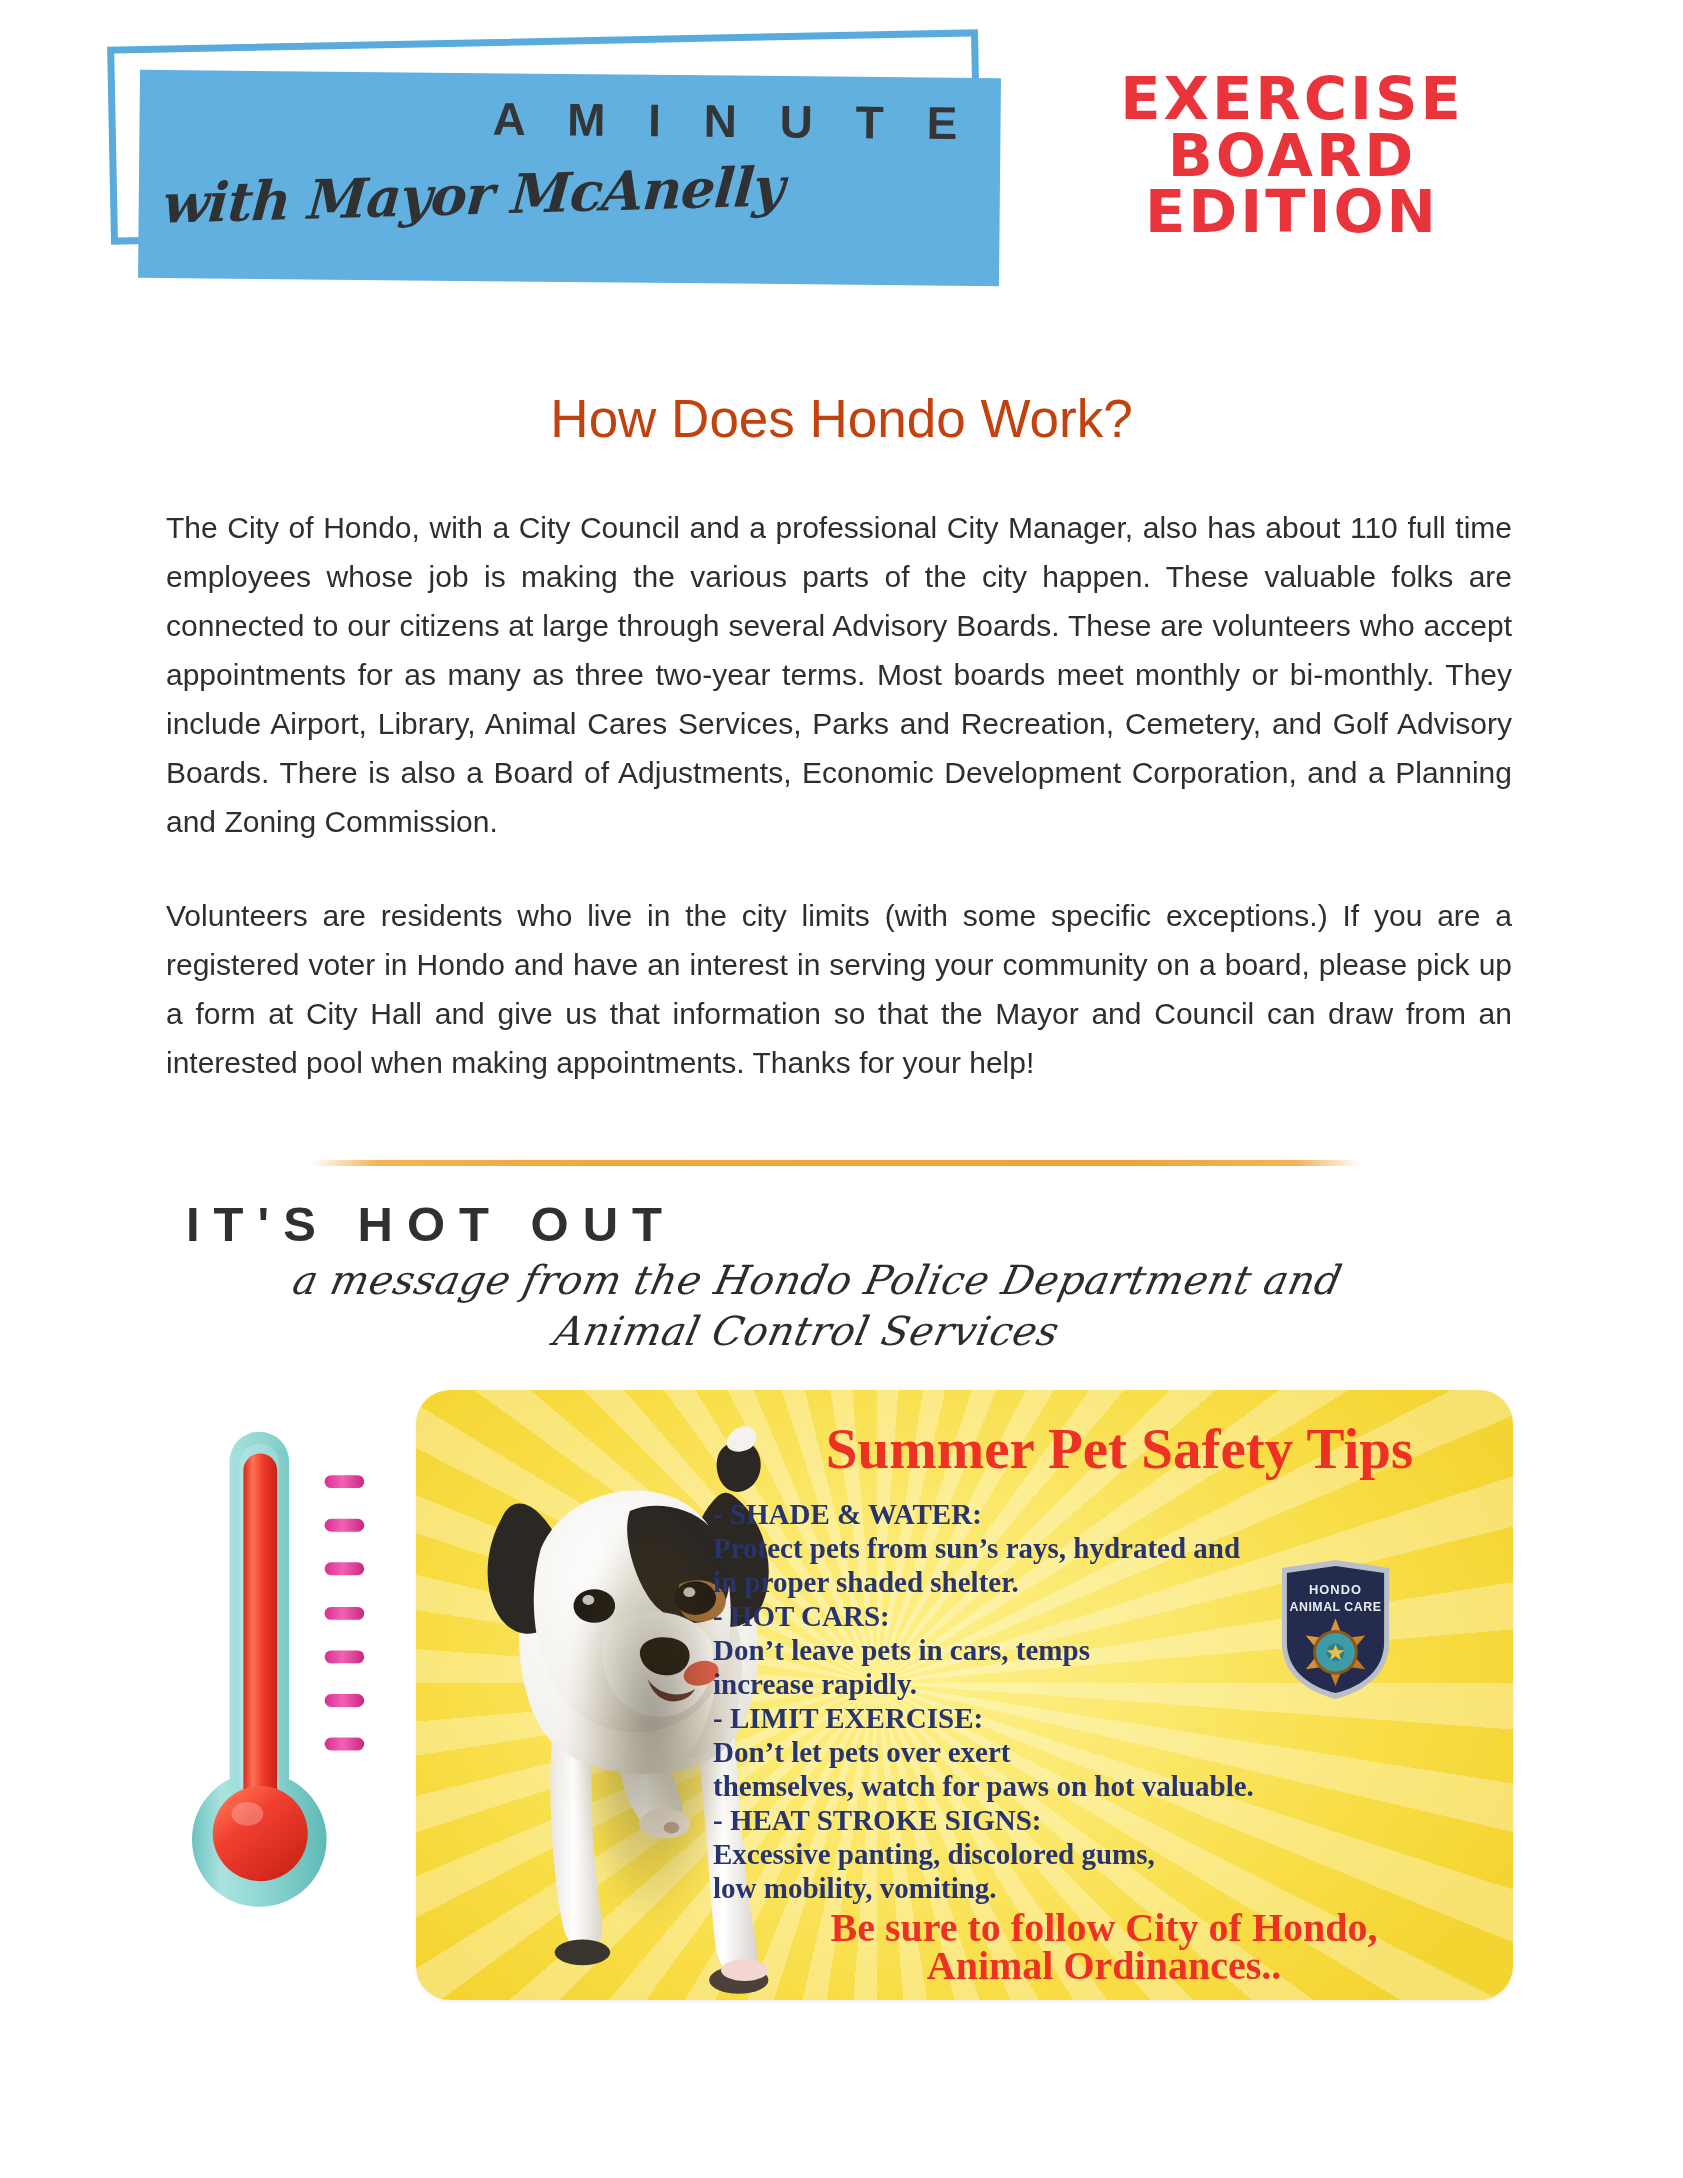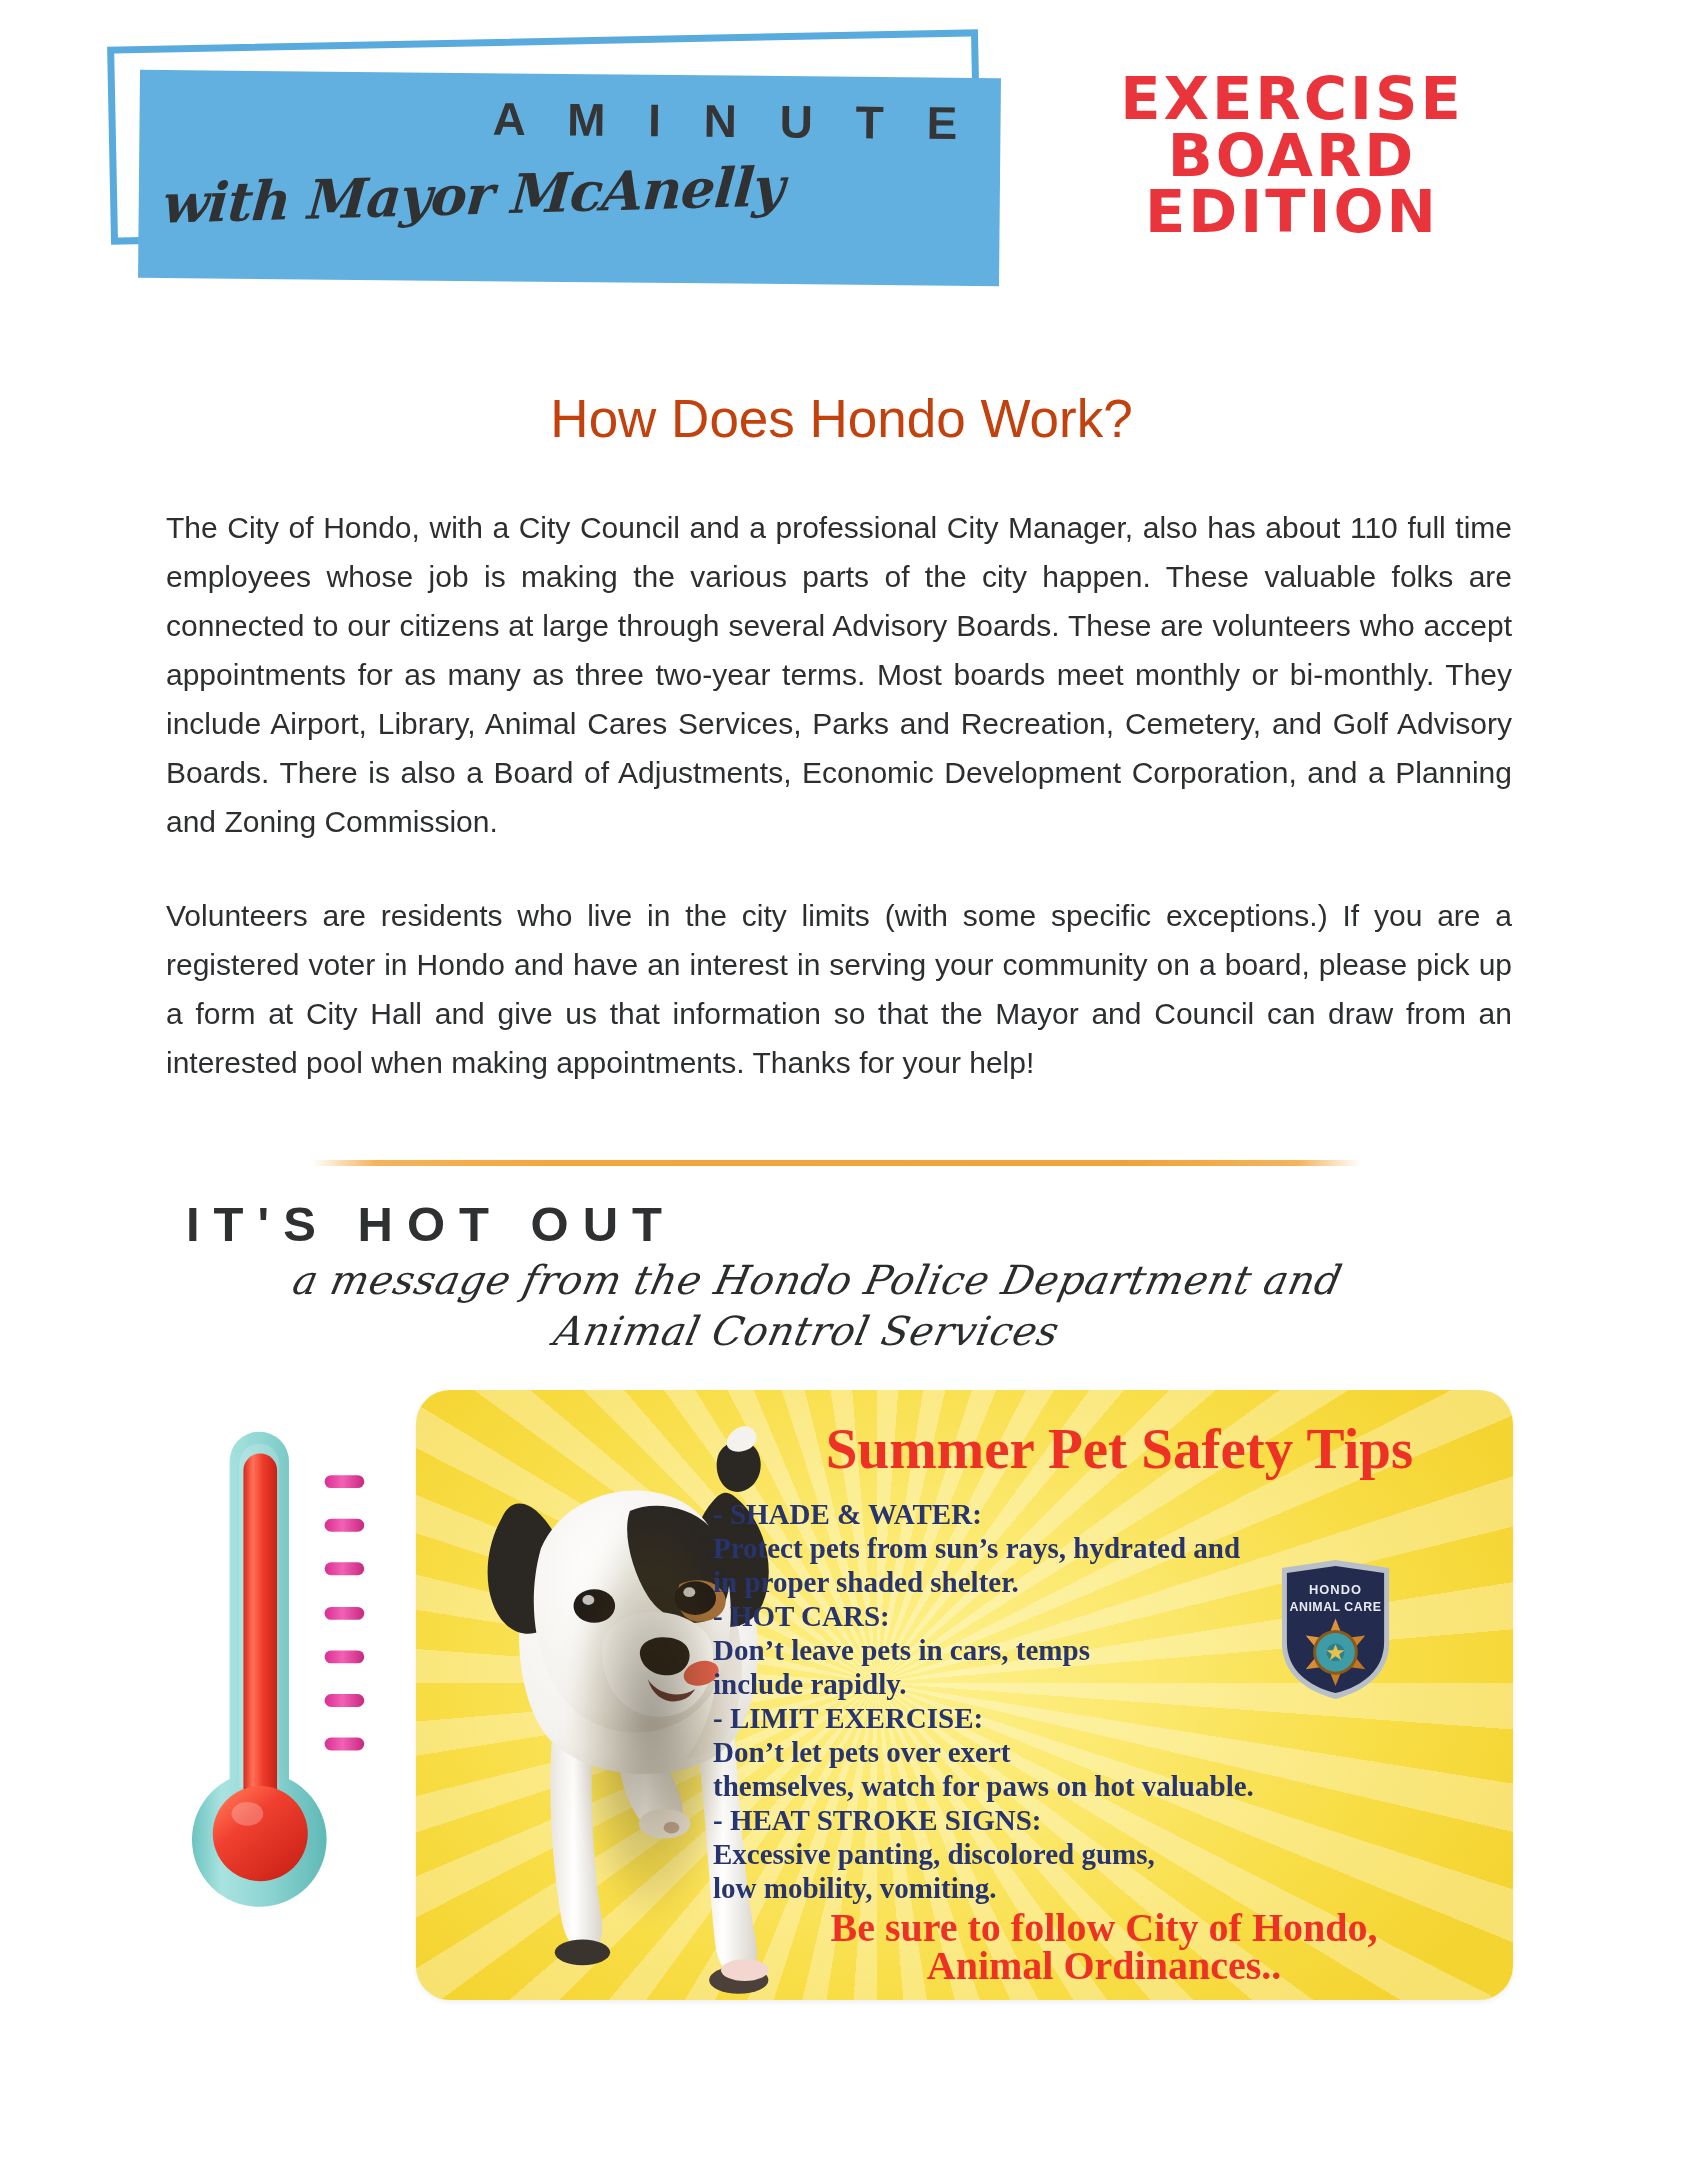--- a/index.html
+++ b/index.html
@@ -384,21 +384,21 @@
   </div>
 
   <div id="poster-title" data-bind="poster.title">Summer Pet Safety Tips</div>
 
   <div id="poster-body">
     <span class="hdg" data-bind="poster.tips.0.heading">- SHADE &amp; WATER:</span>
     <span class="ln" data-bind="poster.tips.0.lines.0">Protect pets from sun’s rays, hydrated and</span>
     <span class="ln" data-bind="poster.tips.0.lines.1">in proper shaded shelter.</span>
     <span class="hdg" data-bind="poster.tips.1.heading">- HOT CARS:</span>
     <span class="ln" data-bind="poster.tips.1.lines.0">Don’t leave pets in cars, temps</span>
-    <span class="ln" data-bind="poster.tips.1.lines.1">include rapidly.</span>
+    <span class="ln" data-bind="poster.tips.1.lines.1">increase rapidly.</span>
     <span class="hdg" data-bind="poster.tips.2.heading">- LIMIT EXERCISE:</span>
     <span class="ln" data-bind="poster.tips.2.lines.0">Don’t let pets over exert</span>
     <span class="ln" data-bind="poster.tips.2.lines.1">themselves, watch for paws on hot valuable.</span>
     <span class="hdg" data-bind="poster.tips.3.heading">- HEAT STROKE SIGNS:</span>
     <span class="ln" data-bind="poster.tips.3.lines.0">Excessive panting, discolored gums,</span>
     <span class="ln" data-bind="poster.tips.3.lines.1">low mobility, vomiting.</span>
   </div>
 
   <div id="poster-closing">
     <span data-bind="poster.closing_line1">Be sure to follow City of Hondo,</span>

